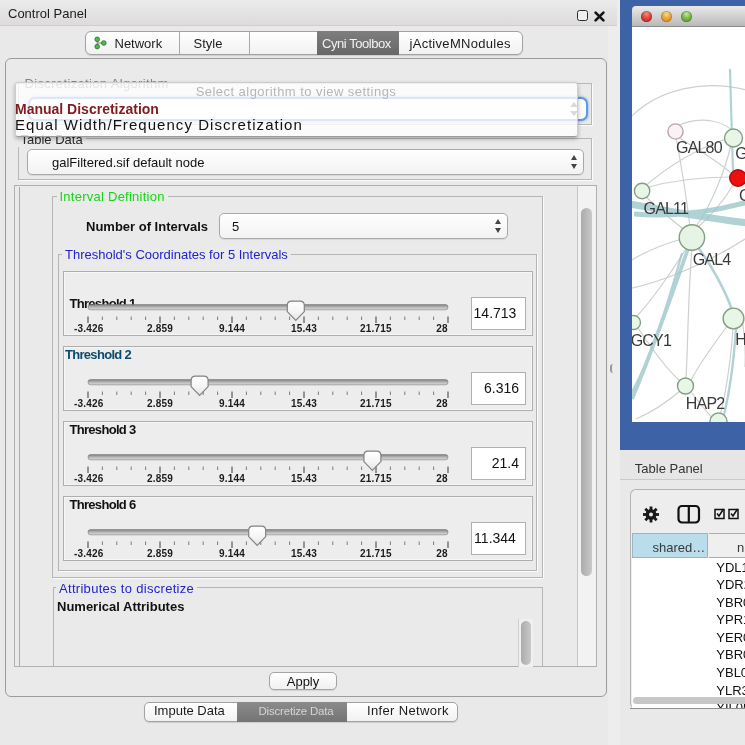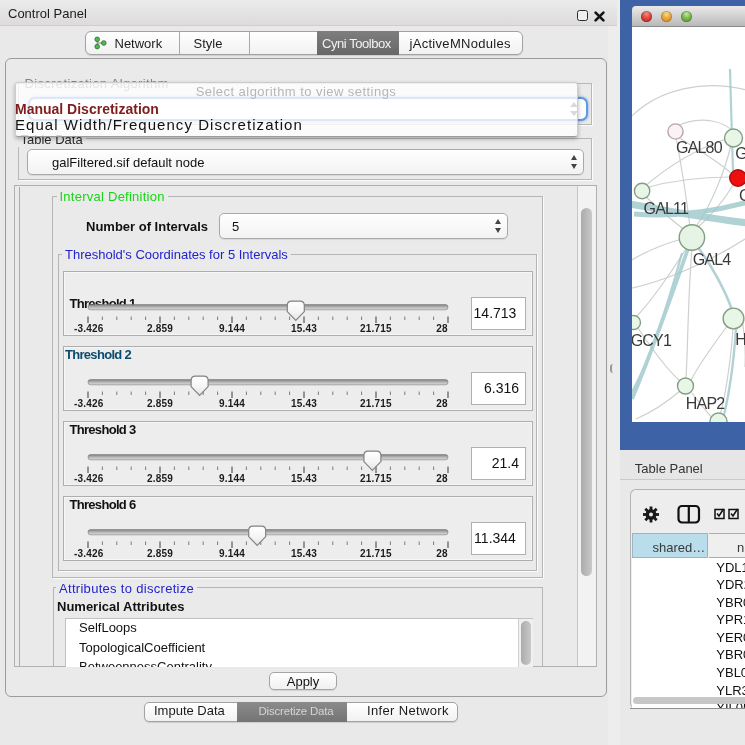--- a/index.html
+++ b/index.html
@@ -274,23 +274,20 @@
       <text x="313" y="60.5" font-size="10" font-weight="bold" fill="#1b1b1b" text-anchor="middle" font-family="Liberation Sans,sans-serif" letter-spacing="0.2">21.715</text>
       <text x="379" y="60.5" font-size="10" font-weight="bold" fill="#1b1b1b" text-anchor="middle" font-family="Liberation Sans,sans-serif" letter-spacing="0.2">28</text>
  <path d="M 185.7 34.4 Q 185.7 30.2 189.9 30.2 L 198.5 30.2 Q 202.7 30.2 202.7 34.4 L 202.7 40.6 L 194.2 49.3 L 185.7 40.6 Z" fill="url(#th4)" stroke="#828282" stroke-width="1.2"></path>
 </svg>
 <div class="abs" style="left:471px;top:522.0px;width:55px;height:33px;background:#fff;border:1px solid #b0b0b0;"></div>
 <div class="abs" style="left:471px;top:522.0px;width:48px;height:33px;font-size:14px;color:#111;line-height:33px;text-align:center;">11.344</div>
 
 <div class="abs" style="left:52.5px;top:587px;width:490.5px;height:80px;border:1px solid #b5b5b5;border-bottom:none;"></div>
 <div class="abs" style="left:56px;top:580.9px;font-size:13px;color:#2323ce;background:#eaeaea;padding:0 3px;letter-spacing:0.3px;">Attributes to discretize</div>
 <div class="abs b" style="left:57px;top:599.3px;font-size:13px;color:#111;">Numerical Attributes</div>
-<div class="abs" style="left:65px;top:618px;width:468px;height:49px;background:#fff;border:1px solid #c0c0c0;border-bottom:none;overflow:hidden;">
-  <div style="position:absolute;left:13px;top:-0.7px;font-size:13px;color:#111;line-height:19.4px;">SelfLoops<br>TopologicalCoefficient<br>BetweennessCentrality</div>
-</div>
 <div class="abs" style="left:518px;top:619px;width:15px;height:48px;background:#f0f0f0;border-left:1px solid #cfcfcf;"></div>
 <div class="abs" style="left:520.5px;top:621px;width:10px;height:44px;border-radius:5px;background:linear-gradient(90deg,#ababab,#c9c9c9);"></div>
 
 <div class="abs" style="left:269px;top:672px;width:68px;height:18px;border:1px solid #a5a5a5;border-radius:5px;background:linear-gradient(#ffffff,#f0f0f0);box-shadow:0 1px 1px rgba(0,0,0,.1);text-align:center;font-size:13px;color:#111;line-height:17px;">Apply</div>
 <div class="abs" style="left:143.5px;top:701.5px;width:314.5px;height:20px;border:1px solid #a2a2a2;border-radius:5px;background:linear-gradient(#ffffff,#f1f1f1);box-shadow:0 1px 1px rgba(0,0,0,.12);"></div>
 <div class="abs" style="left:236.5px;top:701.5px;width:1px;height:20px;background:#a8a8a8;"></div>
 <div class="abs" style="left:236.5px;top:701.5px;width:110.5px;height:20px;background:linear-gradient(#8b8b8b,#747474);"></div>
 <div class="abs lbl13" style="left:154px;top:702.5px;">Impute Data</div>
 <div class="abs" style="left:258.5px;top:705px;font-size:11.5px;color:#d4d4d4;letter-spacing:-0.2px;">Discretize Data</div>
 <div class="abs lbl13" style="left:367px;top:702.5px;letter-spacing:0.35px;">Infer Network</div>

